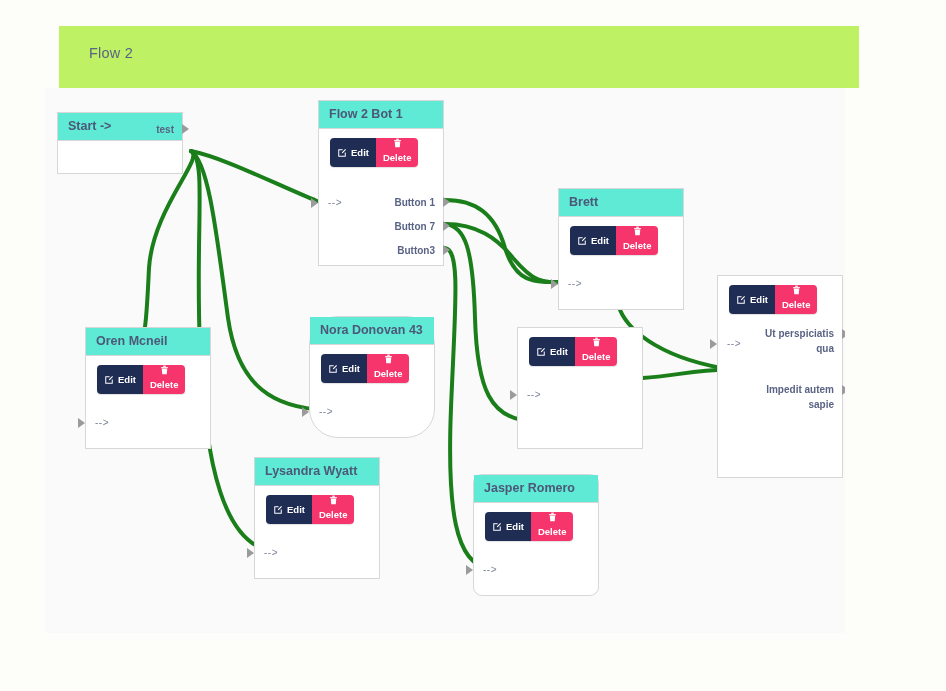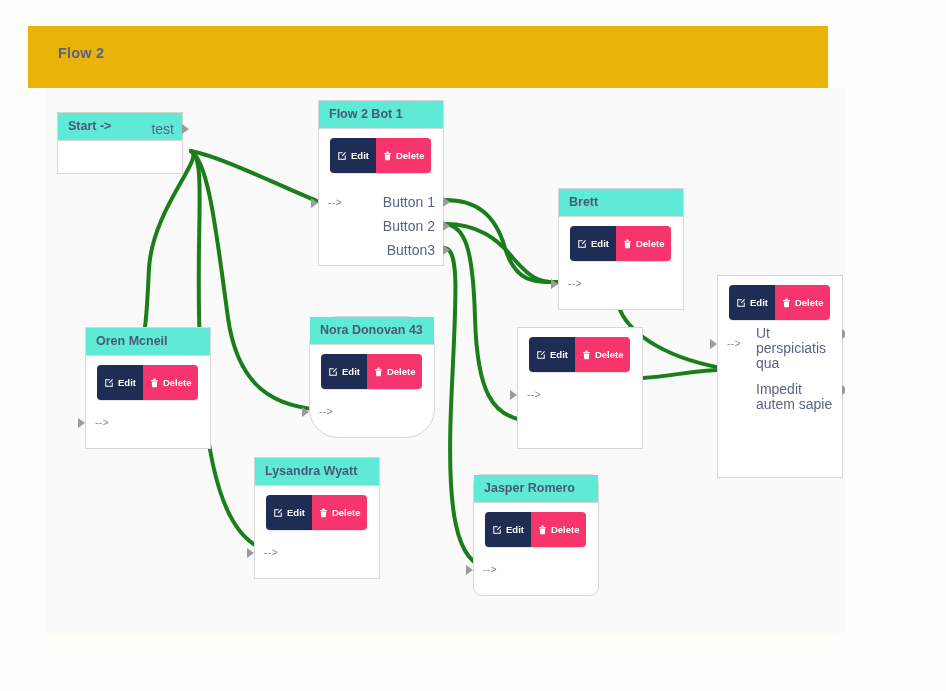--- a/index.html
+++ b/index.html
@@ -16,27 +16,26 @@
   }
   .page {
     position: absolute;
     left: 0; top: 0;
     width: 946px; height: 691px;
     background: #fdfdfa;
   }
   
   .header-card {
     position: absolute;
-    left: 28px;
+    left: 59px;
     top: 26px;
     width: 800px;
     height: 62px;
-    background: #eab308;
+    background: #bef264;
     box-sizing: border-box;
-    font-weight: bold;
   }
   .header-title {
     position: absolute;
     left: 30px;
     top: 19px;
     font-size: 14.5px;
     color: #5a6384;
     letter-spacing: 0.2px;
   }
   
@@ -86,39 +85,41 @@
     top: 9px;
     display: flex;
     border-radius: 4px;
     overflow: hidden;
     box-shadow: 0 1px 1px rgba(0,0,0,0.12);
   }
   .btn {
     display: flex;
     align-items: center;
     gap: 4px;
-    height: 35px;
+    height: 29px;
     padding: 0 7px;
     font-size: 9.5px;
     font-weight: bold;
     color: #ffffff;
     white-space: nowrap;
     cursor: pointer;
   }
   .btn-edit { background: #1f2d54; }
-  .btn-delete { background: #f5356b; }
+  .btn-delete { background: #f5356b; flex-direction: column; }
   .btn svg { display: block; }
   
   .port-out {
     position: absolute;
     right: 8px;
-    font-size: 14px;
+    font-size: 10px;
     color: #5a6384;
+    text-align: right;
     white-space: nowrap;
     line-height: 19px;
+    font-weight: bold;
   }
   .port-out.wrap { white-space: normal; width: 78px; line-height: 15px; }
   .port-in {
     position: absolute;
     left: 9px;
     font-size: 10px;
     color: #7c8399;
     letter-spacing: 0.5px;
     line-height: 14px;
   }
@@ -178,21 +179,21 @@
                 <rect x="5" y="1" width="4" height="2" fill="#ffffff"></rect>
                 <path fill="#ffffff" d="M2.6 5.6h8.8l-.8 9.2H3.4z"></path>
               </svg>
               <span>Delete</span>
             </div>
           </div>
           <div class="port-in" style="top: 67px;">--&gt;</div>
           <div class="handle" style="left: -8px; top: 69px; border-left-color: rgb(155, 155, 155);"></div>
           <div class="port-out" style="top: 64px;">Button 1</div>
           <div class="handle" style="left: 124px; top: 68px; border-left-color: rgb(155, 155, 155);"></div>
-          <div class="port-out" style="top: 88px;">Button 2</div>
+          <div class="port-out" style="top: 88px;">Button 7</div>
           <div class="handle" style="left: 124px; top: 92px; border-left-color: rgb(155, 155, 155);"></div>
           <div class="port-out" style="top: 112px;">Button3</div>
           <div class="handle" style="left: 124px; top: 116px; border-left-color: rgb(155, 155, 155);"></div>
         </div>
       </div>
       <div class="node" style="left: 513px; top: 100px; width: 126px; height: 122px;">
         <div class="node-header">Brett</div>
         <div class="node-body">
           <div class="btn-row">
             <div class="btn btn-edit" style="background: rgb(31, 45, 84);">

